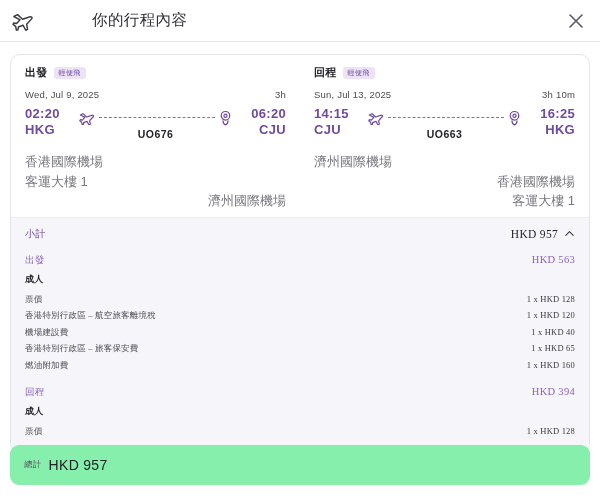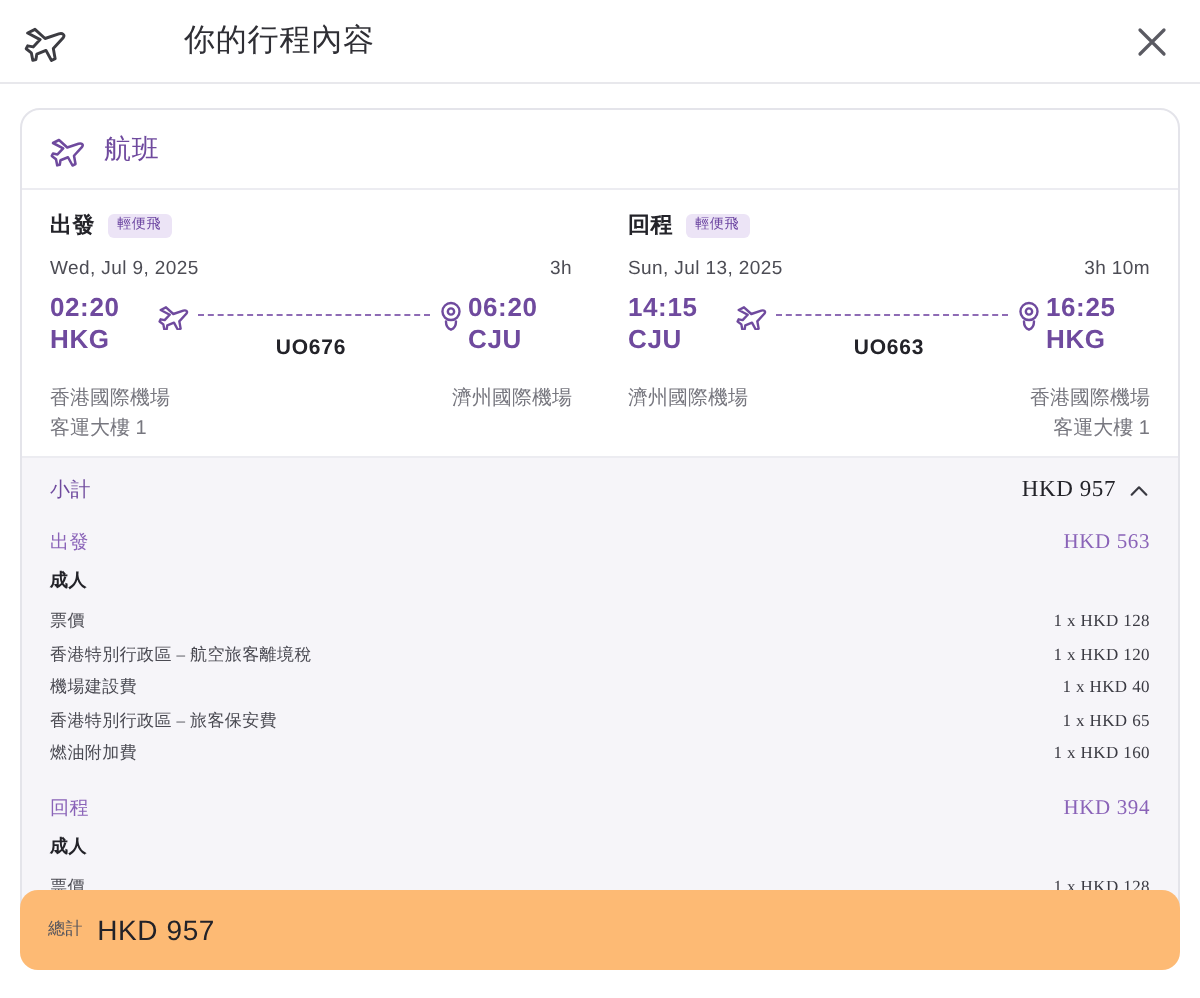--- a/index.html
+++ b/index.html
@@ -79,21 +79,21 @@
   }
   .leg-date { font-size: 9.5px; color: #4c4c54; letter-spacing:.2px; }
   .leg-dur  { font-size: 9.5px; color: #4c4c54; letter-spacing:.2px; }
 
   .leg-route {
     display: flex; align-items: flex-start;
     margin-top: 6px;
     height: 44px;
   }
   .endpoint { width: 52px; }
-  .endpoint.right { }
+  .endpoint.right { text-align: right; }
   .ep-time { font-size: 13px; font-weight: bold; color: #6f4a9e; letter-spacing:.3px; line-height: 1.25; }
   .ep-code { font-size: 13px; font-weight: bold; color: #6f4a9e; letter-spacing:.3px; line-height: 1.25; }
 
   .path { flex: 1; position: relative; padding-top: 4px; }
   .path-line {
     display: flex; align-items: center; gap: 3px;
     padding: 0 2px;
   }
   .path-plane { width: 16px; height: 14px; color: #6f4a9e; flex: 0 0 auto; }
   .path-dash {
@@ -108,23 +108,24 @@
     font-size: 10.5px;
     font-weight: bold;
     color: #232329;
     letter-spacing: .4px;
     margin-top: 3px;
   }
 
   .leg-airports {
     display: flex; justify-content: space-between;
     margin-top: 2px;
-    font-size: 10px;
+    font-size: 13px;
     color: #77777f;
     line-height: 1.5;
+    flex-direction: column;
   }
   .leg-airports .right { text-align: right; }
 
   
   .breakdown {
     background: #f6f5f9;
     border-top: 1px solid #ececf1;
     padding: 9px 14px 12px 14px;
     font-family: Liberation Serif, serif;
   }
@@ -151,21 +152,21 @@
     letter-spacing: .2px;
   }
   .bd-item-amt { color:#3a3a42; white-space: nowrap; }
 
   
   .total-bar {
     position: absolute;
     left: 10px; right: 10px;
     top: 445px;
     height: 40px;
-    background: #fdba74;
+    background: #86efac;
     border-radius: 9px;
     display: flex; align-items: center;
     padding: 0 14px;
   }
   .total-label { font-size: 8.5px; color: #55555d; letter-spacing:.3px; }
   .total-value { font-size: 14px; color: #222228; margin-left: 7px; letter-spacing:.3px; }
 </style>
 </head>
 <body>
 
@@ -180,28 +181,20 @@
     <span class="header-title">你的行程內容</span>
     <span class="header-close">
       <svg viewBox="0 0 16 16" fill="none" stroke="currentColor" stroke-width="1.3" stroke-linecap="round">
         <path d="M3.2 3.2 L12.8 12.8 M12.8 3.2 L3.2 12.8"></path>
       </svg>
     </span>
   </div>
 
   <div class="card">
 
-    <div class="card-head">
-      <span class="card-head-icon">
-        <svg viewBox="0 0 24 22" fill="none" stroke="currentColor" stroke-width="1.7" stroke-linejoin="round" stroke-linecap="round">
-          <path d="M2 6 L6 4 L11.5 9 L19 6.5 C21 5.8 22.5 7 21.4 8.6 L16 14.5 L17 20 L15 21 L12 15.5 L7 17.5 L6.5 20.5 L4.8 20.9 L4 16.8 L1.2 14.6 L2 13 L5 13.6 L8.8 9.6 Z"></path>
-        </svg>
-      </span>
-      <span class="card-head-title">航班</span>
-    </div>
 
     <div class="legs">
 
       <div class="leg">
         <div class="leg-title-row">
           <span class="leg-title">出發</span>
           <span class="leg-badge">輕便飛</span>
         </div>
         <div class="leg-meta">
           <span class="leg-date">Wed, Jul 9, 2025</span>

